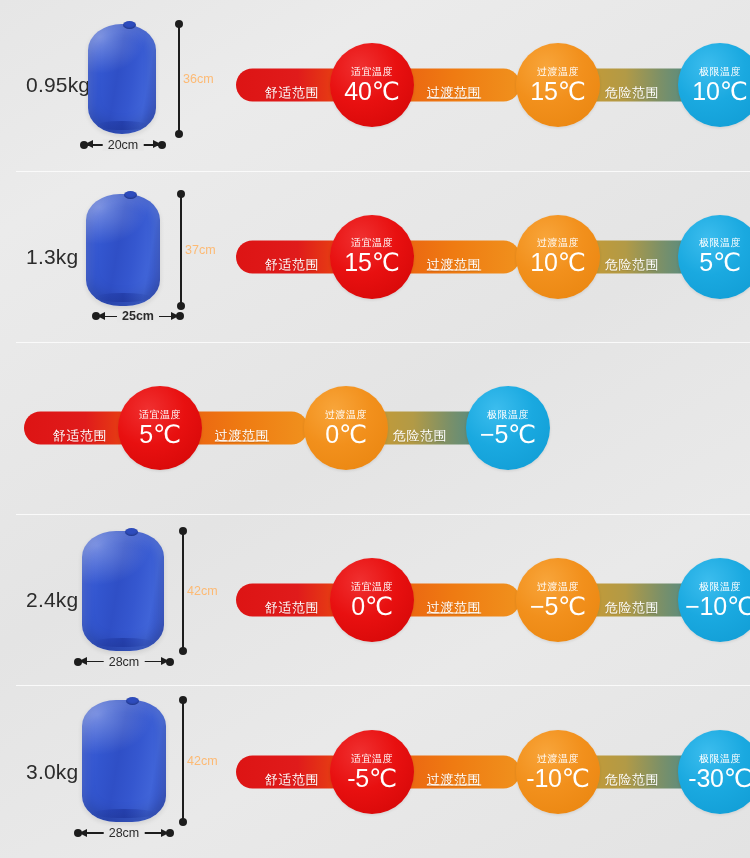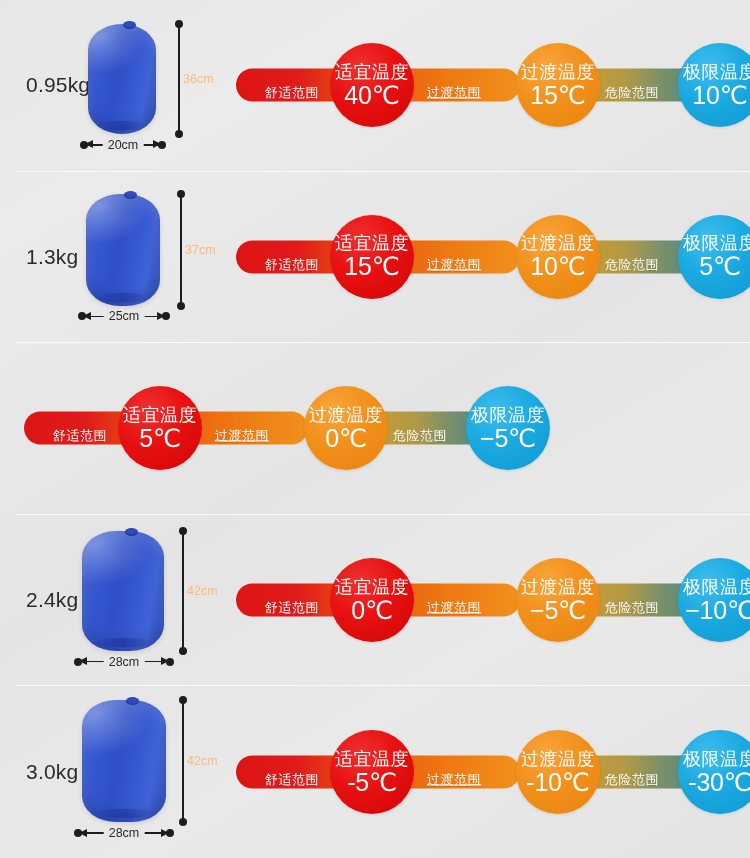--- a/index.html
+++ b/index.html
@@ -197,21 +197,21 @@
     border-radius: 50%;
     display: flex;
     flex-direction: column;
     align-items: center;
     justify-content: center;
     color: #fff;
     line-height: 1;
     box-shadow: 0 1px 3px rgba(0,0,0,.10);
   }
   .circ .cap {
-    font-size: 18px;
+    font-size: 10px;
     letter-spacing: .5px;
     margin-bottom: 2px;
     font-family: "Liberation Sans", "DejaVu Sans", sans-serif;
   }
   .circ .val {
     font-size: 25px;
     letter-spacing: -.2px;
     font-family: "Liberation Sans", "DejaVu Sans", sans-serif;
   }
   .circ.c-comfort { left: 94px;  background: radial-gradient(circle at 36% 28%, #f03030 0%, #e81010 45%, #d10606 100%); }
@@ -269,21 +269,21 @@
 
   <div class="row">
     <div class="spec">
       <div class="weight">1.3kg</div>
       <div class="bag" style="top:22px;height:112px;width:74px;left:70px;"></div>
       <div class="dim-v" style="left:164px;top:22px;height:112px;">
         <span class="cap top"></span>
         <span class="cap bot"></span>
         <span class="lbl">37cm</span>
       </div>
-      <div class="dim-h" style="left:66px;width:84px;top:144px;">
+      <div class="dim-h" style="left:80px;width:84px;top:144px;font-weight:bold;">
         <span class="cap l"></span>
         <span class="cap r"></span>
         <span class="arw l"></span>
         <span class="arw r"></span>
         <span class="lbl-in">25cm</span>
       </div>
     </div>
     <div class="scale">
       <div class="scale-inner">
         <div class="pill comfort">

